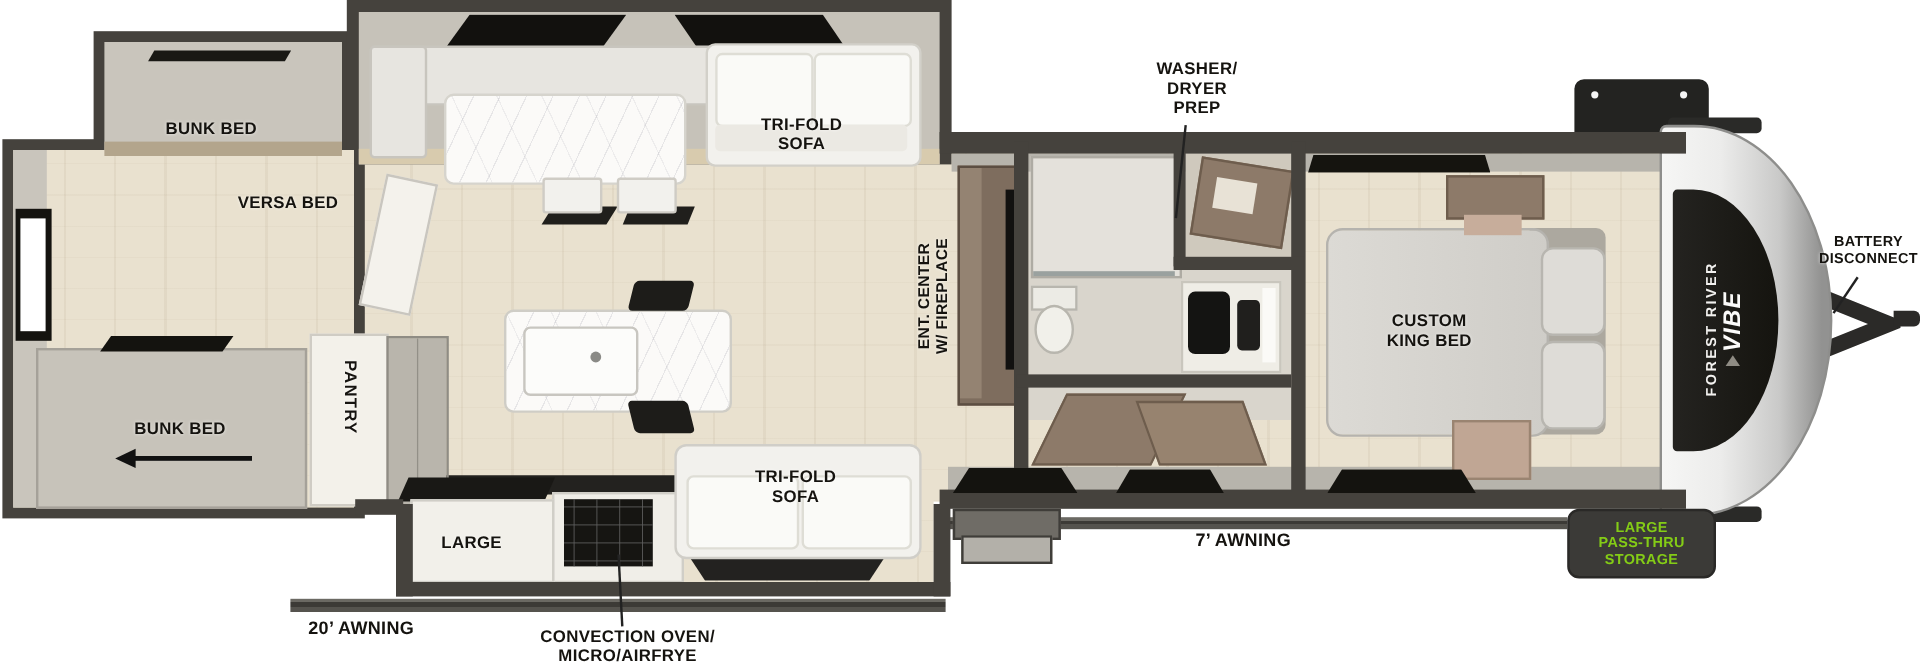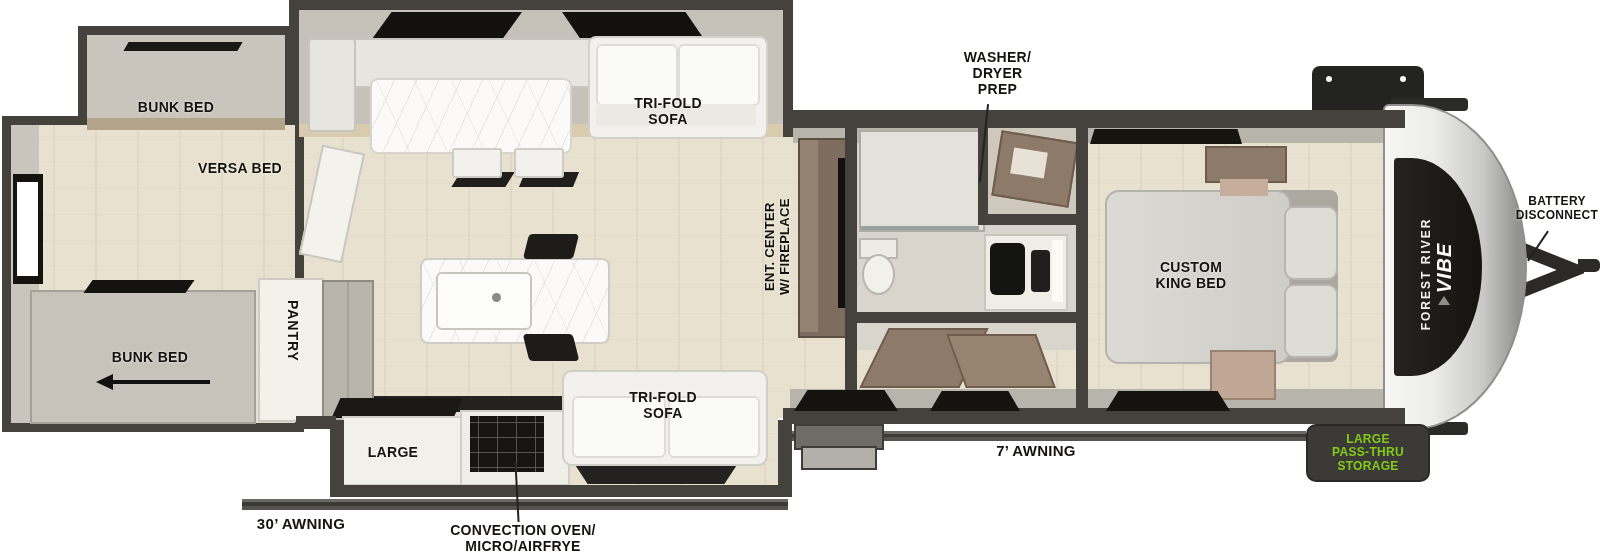--- a/index.html
+++ b/index.html
@@ -197,17 +197,17 @@
   <div class="lbl small" style="left:688px;top:232px;width:180px;transform:rotate(-90deg);">ENT. CENTER
 W/ FIREPLACE</div>
   <div class="lbl" style="left:1126px;top:260px;width:130px;">CUSTOM
 KING BED</div>
   <div class="lbl" style="left:348px;top:445px;width:90px;">LARGE</div>
   <div class="lbl" style="left:437px;top:523px;width:172px;">CONVECTION OVEN/
 MICRO/AIRFRYE</div>
   <div class="lbl" style="left:617px;top:390px;width:92px;">TRI-FOLD
 SOFA</div>
   <div class="lbl" style="left:975px;top:443px;width:122px;font-size:15px;">7’ AWNING</div>
-  <div class="lbl" style="left:244px;top:516px;width:114px;font-size:15px;">30’ AWNING</div>
+  <div class="lbl" style="left:244px;top:516px;width:114px;font-size:15px;">20’ AWNING</div>
   <div class="lbl tiny" style="left:1514px;top:195px;width:86px;">BATTERY
 DISCONNECT</div>
 
 </div>
 
 </body></html>

